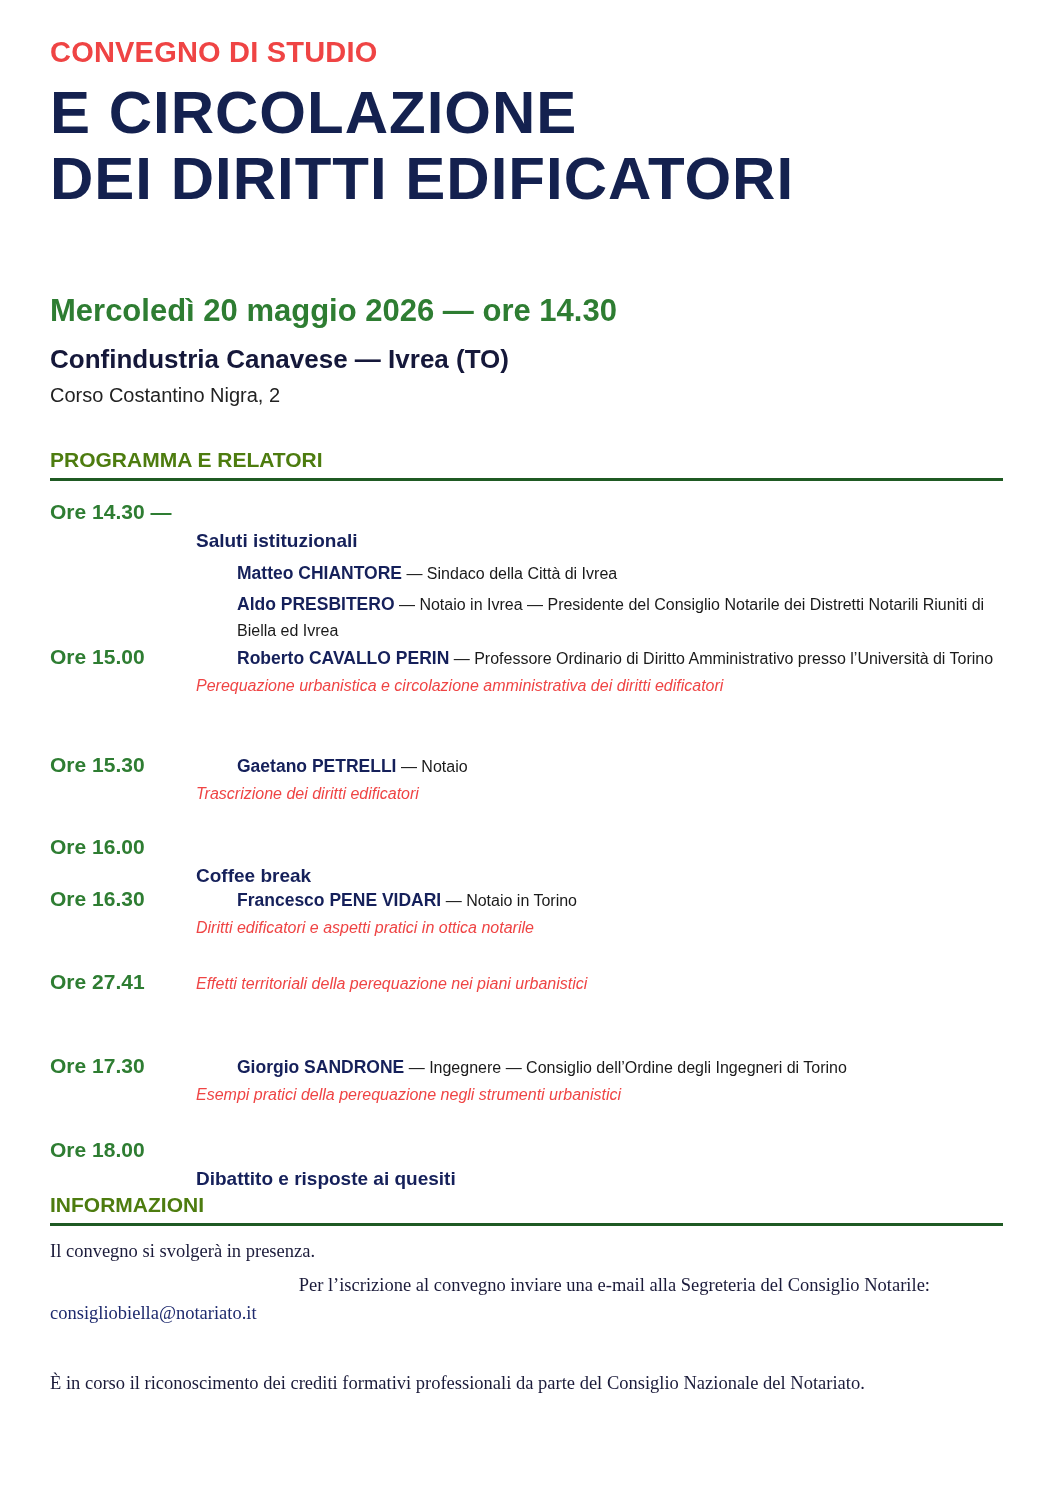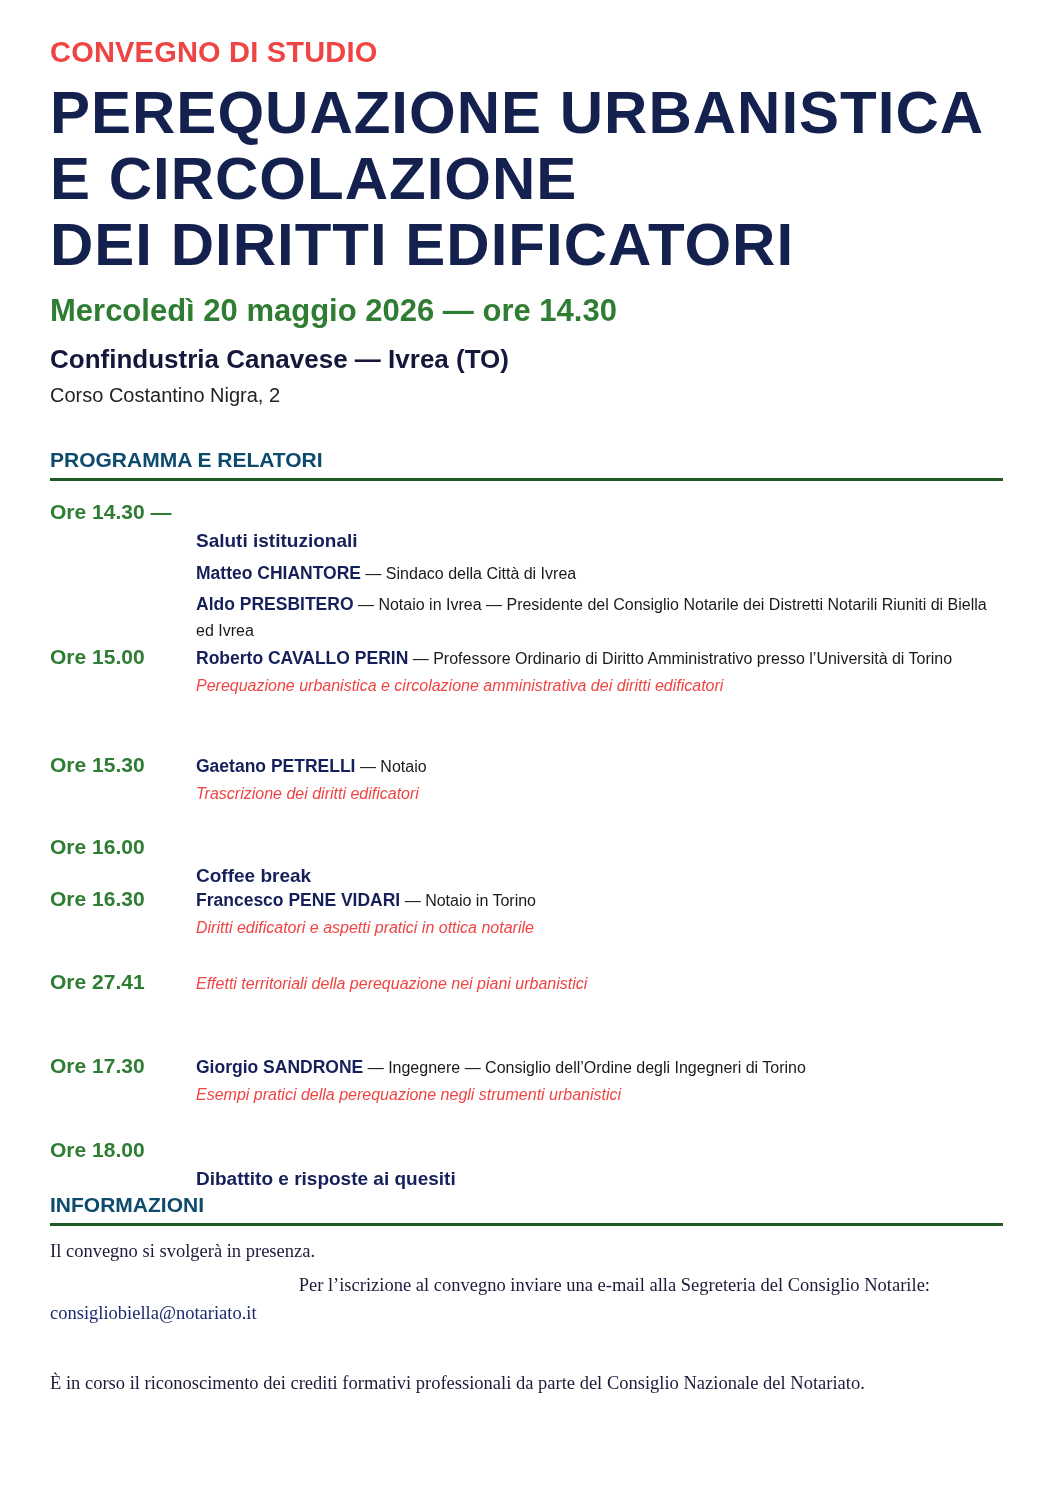--- a/index.html
+++ b/index.html
@@ -63,21 +63,21 @@
       left: 0;
       font-size: 20px;
       color: #222;
     }
     .section-head {
       position: absolute;
       left: 0;
       width: 953px;
       font-size: 21px;
       font-weight: bold;
-      color: #0c4a6e;
+      color: #4d7c0f;
       padding-bottom: 6px;
       border-bottom: 3px solid #1f5a23;
     }
     .sec-programma { top: 448px; }
     .sec-info { top: 1193px; }
 
     .program-row {
       position: absolute;
       left: 0;
       width: 955px;
@@ -102,20 +102,21 @@
       font-weight: bold;
       color: #15205a;
       line-height: 26px;
       margin-top: 28px;
     }
     .speaker {
       font-size: 16px;
       line-height: 26px;
       color: #1a1a1a;
       margin-top: 4px;
+      margin-left: 41px;
     }
     .speaker:first-child { margin-top: 0; }
     .speaker .name {
       font-weight: bold;
       color: #15205a;
       font-size: 17.5px;
     }
     .talk {
       font-size: 16px;
       font-style: italic;
@@ -134,21 +135,20 @@
     .info-email { color: #1e2a6e; }
   </style>
 </head>
 <body>
 
 <div class="page">
 
   <div class="kicker">CONVEGNO DI STUDIO</div>
 
   <div class="title">
-    <div>PEREQUAZIONE URBANISTICA</div>
     <div>E CIRCOLAZIONE</div>
     <div>DEI DIRITTI EDIFICATORI</div>
   </div>
 
   <div class="date">Mercoledì 20 maggio 2026 — ore 14.30</div>
   <div class="venue">Confindustria Canavese — Ivrea (TO)</div>
   <div class="address">Corso Costantino Nigra, 2</div>
 
   <div class="section-head sec-programma">PROGRAMMA E RELATORI</div>
 

